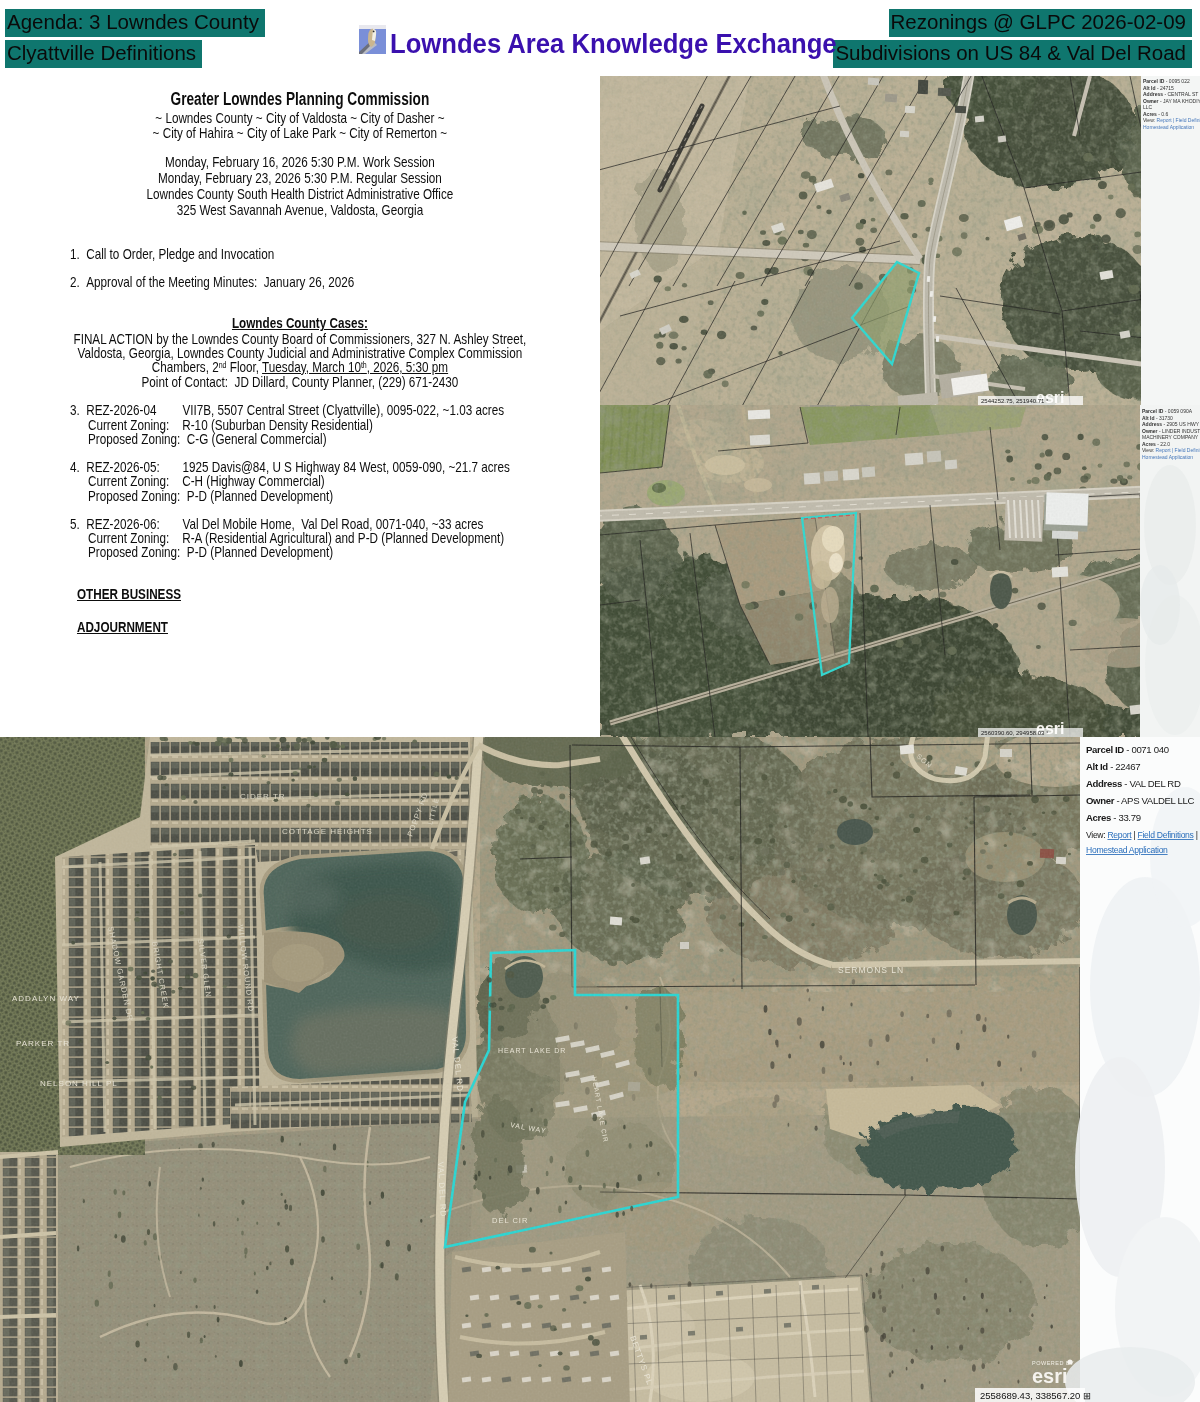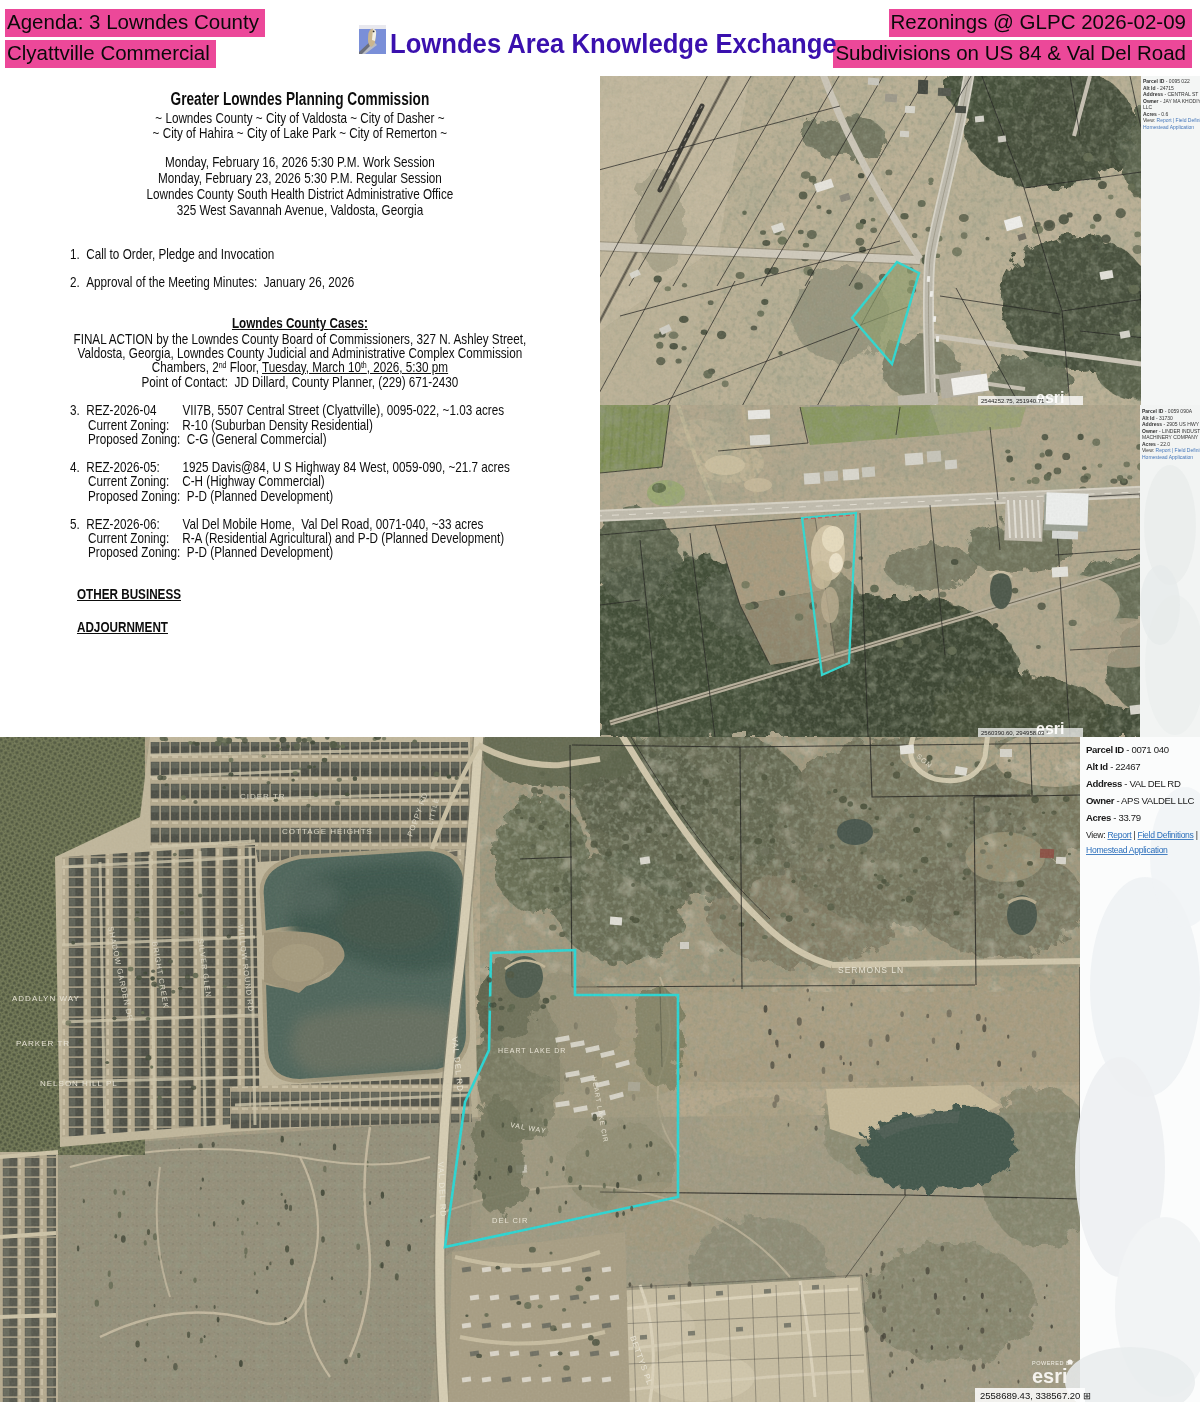--- a/index.html
+++ b/index.html
@@ -1,22 +1,22 @@
 <!DOCTYPE html>
 <html><head><meta charset="utf-8"><style>
 html,body{margin:0;padding:0;background:#fff;}
 body{width:1200px;height:1402px;position:relative;font-family:"Liberation Sans",sans-serif;overflow:hidden;}
-.hl{position:absolute;background:#ec4899;color:#0a0a0a;font-size:20.5px;padding:1px 6px 3px 2px;white-space:nowrap;}
+.hl{position:absolute;background:#0f766e;color:#0a0a0a;font-size:20.5px;padding:1px 6px 3px 2px;white-space:nowrap;}
 .dl{position:absolute;color:#0d0d0d;white-space:pre;line-height:1.06;}
 svg{position:absolute;display:block;}
 </style></head><body>
 
 <div class="hl" style="left:5px;top:9px;">Agenda: 3 Lowndes County</div>
 
-<div class="hl" style="left:5px;top:40px;">Clyattville Commercial</div>
+<div class="hl" style="left:5px;top:40px;">Clyattville Definitions</div>
 
 <div class="hl" style="right:8px;top:9px;">Rezonings @ GLPC 2026-02-09</div>
 
 <div class="hl" style="right:8px;top:40px;">Subdivisions on US 84 &amp; Val Del Road</div>
 
 <svg style="left:359px;top:25px;" width="27" height="29" viewBox="0 0 27 29">
 <rect width="27" height="29" fill="#7a8fd8"></rect>
 <rect x="0" y="0" width="27" height="4" fill="#e8e8ee"></rect>
 <polygon points="0,29 14,16 18,20 6,29" fill="#b9bcc6"></polygon>
 <polygon points="0,27 13,15 15,17 3,29 0,29" fill="#6c6f7a"></polygon>

